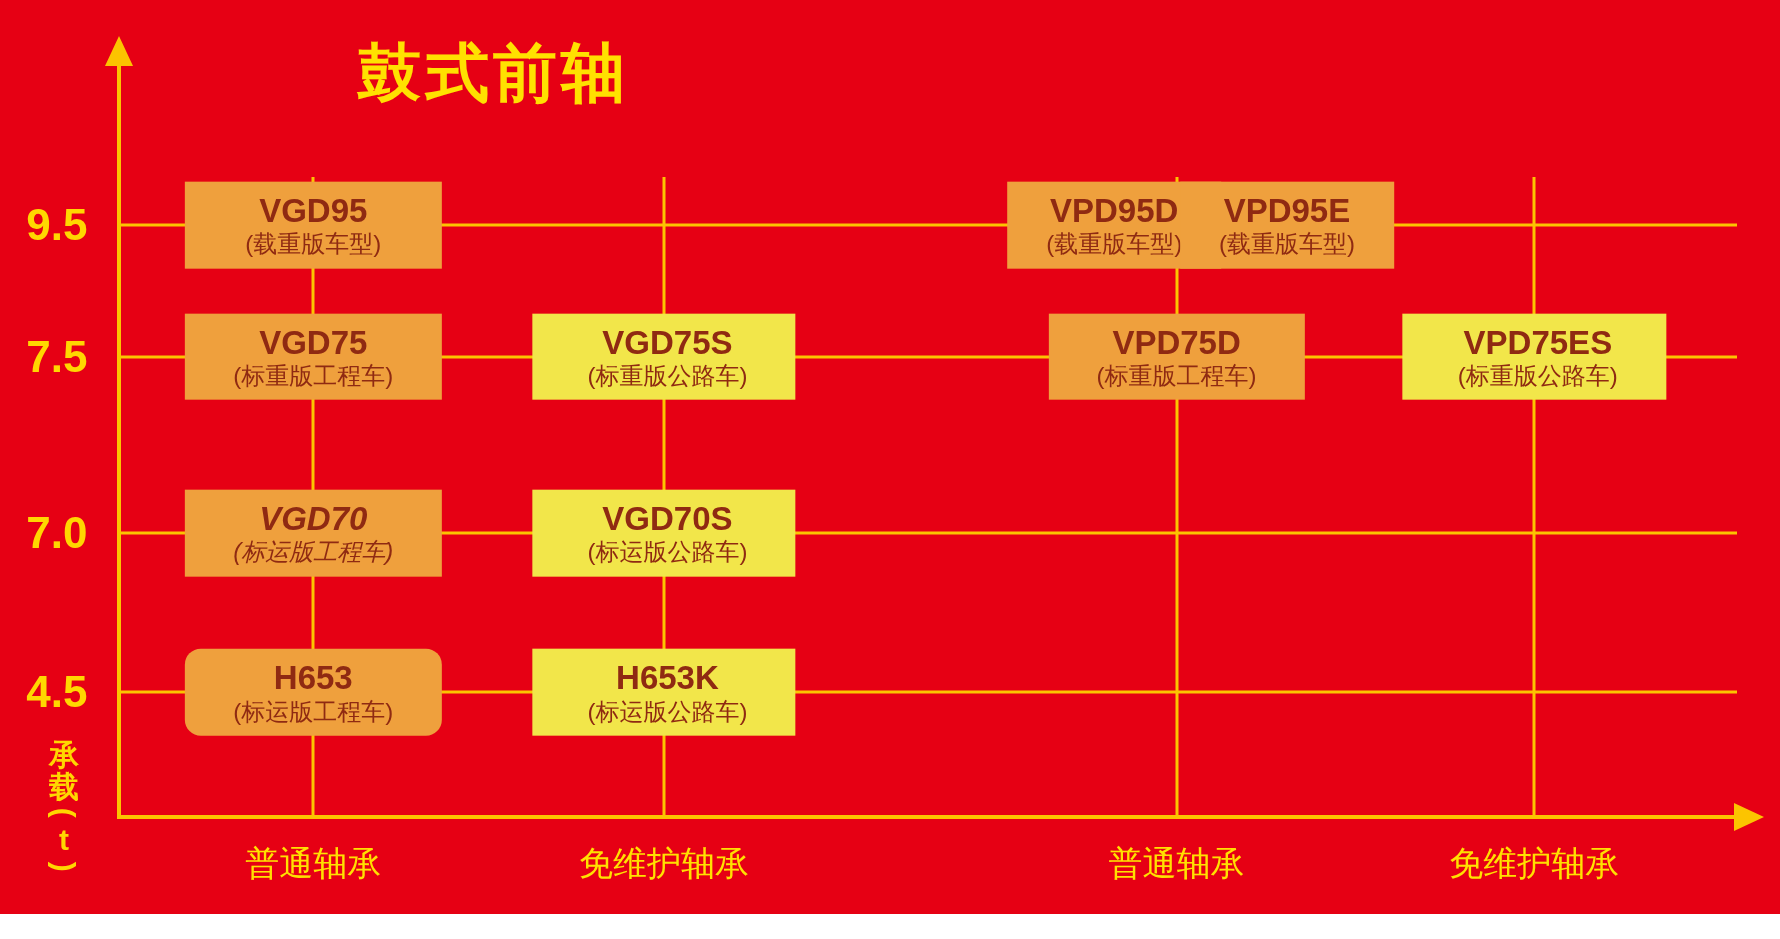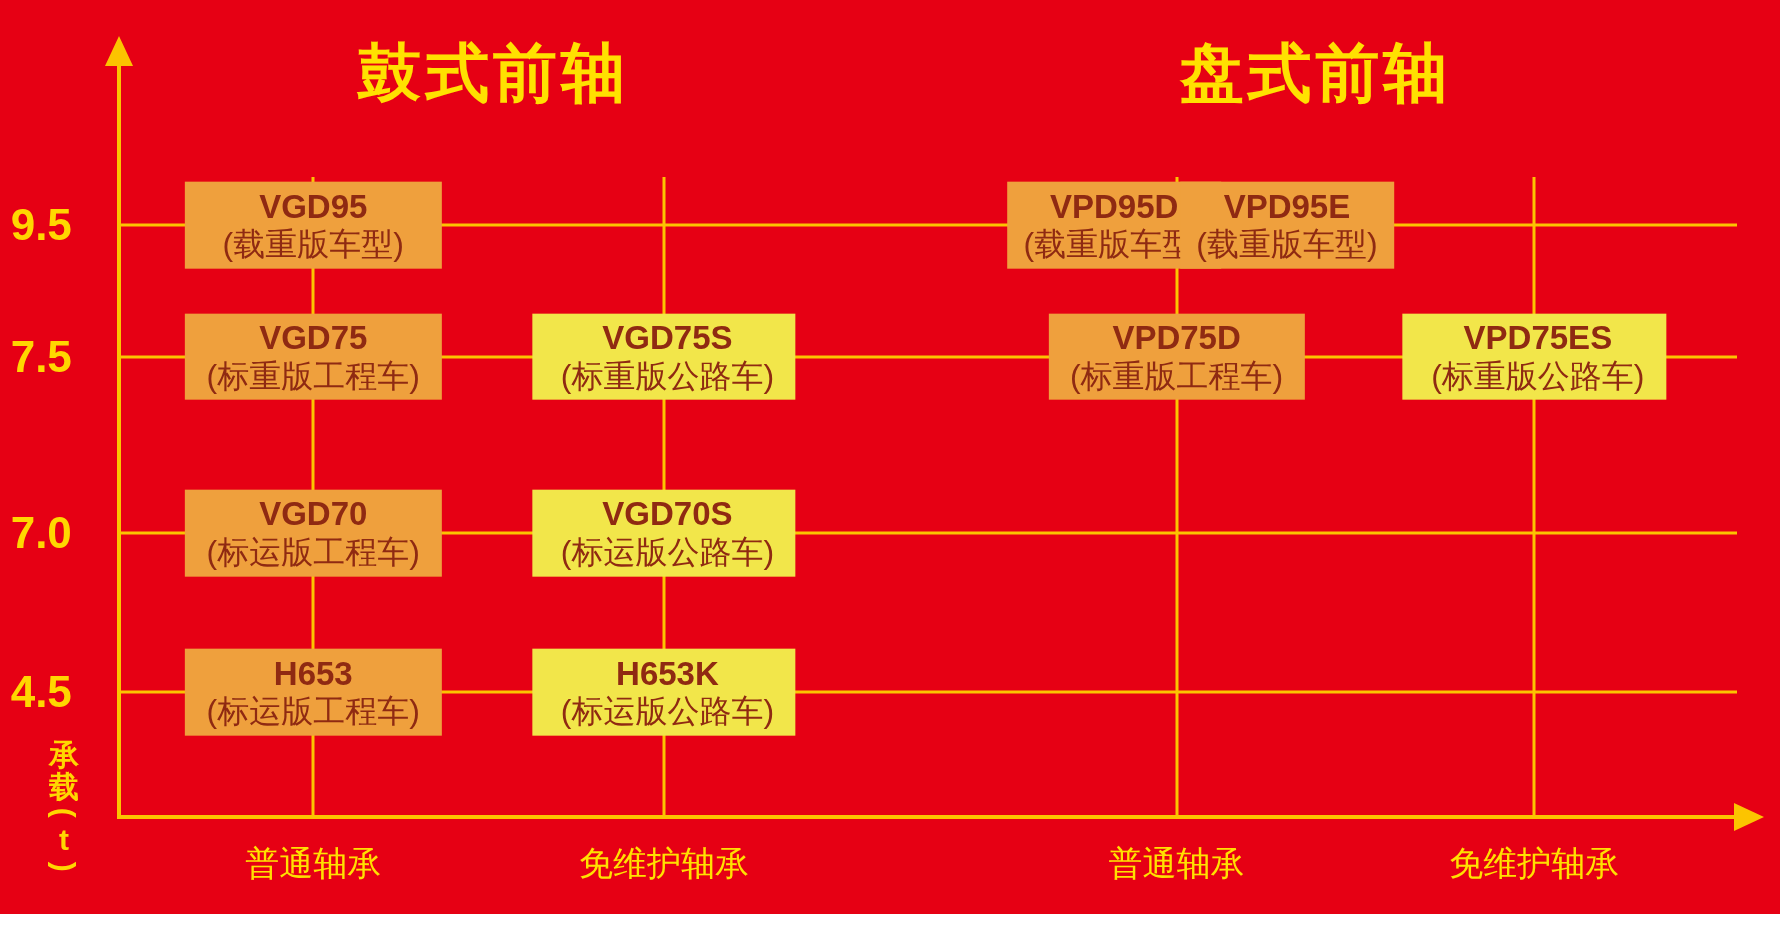--- a/index.html
+++ b/index.html
@@ -28,21 +28,21 @@
   }
   .arrow-right{
     position:absolute;left:97.4%;top:88.6%;transform:translateY(-50%);
     width:0;height:0;border-top:14px solid transparent;border-bottom:14px solid transparent;
     border-left:30px solid var(--axis,#fcc400);
   }
   .plot-layer{position:absolute;inset:0;}
   .hline{position:absolute;height:3px;transform:translateY(-50%);background:var(--axis,#fcc400);}
   .vline{position:absolute;width:3px;transform:translateX(-50%);background:var(--axis,#fcc400);}
   .ytick{
-    position:absolute;left:0.6%;width:5.2%;text-align:left;transform:translateY(-50%);
+    position:absolute;left:0.6%;width:5.2%;text-align:center;transform:translateY(-50%);
     font-size:44px;font-weight:bold;color:var(--tick,#ffd700);
   }
   .xcat{
     position:absolute;top:91.2%;transform:translateX(-50%);
     font-size:34px;font-weight:normal;color:var(--title,#ffe100);white-space:nowrap;
   }
   .ylabel{
     position:absolute;left:3.6%;top:80.2%;transform:translateX(-50%);
     display:flex;flex-direction:column;align-items:center;
     font-size:30px;font-weight:bold;color:var(--tick,#ffd700);line-height:1.05;
@@ -50,29 +50,28 @@
   .ylabel span{display:block;}
   .ylabel span.rot{transform:rotate(90deg);height:0.72em;line-height:0.72em;}
   .pbox{
     position:absolute;height:9.4%;transform:translate(-50%,-50%);
     display:flex;flex-direction:column;align-items:center;justify-content:center;gap:2px;
     text-align:center;
   }
   .pbox.orange{background:var(--box-orange,#efa03d);}
   .pbox.yellow{background:var(--box-yellow,#f2e64a);padding-left:7px;}
   .pbox .model{font-size:33px;font-weight:bold;color:var(--box-text,#8f2a12);line-height:1.1;}
-  .pbox .variant{font-size:32px;color:var(--box-text,#8f2a12);line-height:1.1;}
+  .pbox .variant{font-size:24px;color:var(--box-text,#8f2a12);line-height:1.1;}
   .bottom-strip{position:absolute;left:0;bottom:0;width:100%;height:8px;background:#ffffff;}
 </style>
 </head>
 <body>
 
 <div class="stage" style="--background: #e60014; --axis: #fcc400; --title: #ffe100; --tick: #ffd700; --box-orange: #efa03d; --box-yellow: #f2e64a; --box-text: #8f2a12;">
   <div class="title" style="left:27.7%">鼓式前轴</div>
-  <div class="title" style="left:73.9%">盘式前轴</div>
 
   <div class="yaxis"></div>
   <div class="arrow-up"></div>
   <div class="xaxis"></div>
   <div class="arrow-right"></div>
 
   <div class="ylabel">
       <span>承</span>
       <span>载</span>
       <span class="rot">(</span>
@@ -102,29 +101,29 @@
         <div class="variant">(载重版车型)</div>
       </div>
       <div class="pbox orange" style="left: 17.6%; top: 38.7%; width: 14.4%;">
         <div class="model">VGD75</div>
         <div class="variant">(标重版工程车)</div>
       </div>
       <div class="pbox yellow" style="left: 37.3%; top: 38.7%; width: 14.4%;">
         <div class="model">VGD75S</div>
         <div class="variant">(标重版公路车)</div>
       </div>
-      <div class="pbox orange" style="left: 17.6%; top: 57.8%; width: 14.4%;">
+      <div class="pbox orange" style="left: 17.6%; top: 57.8%; width: 14.4%; font-style: italic;">
         <div class="model">VGD70</div>
         <div class="variant">(标运版工程车)</div>
       </div>
       <div class="pbox yellow" style="left: 37.3%; top: 57.8%; width: 14.4%;">
         <div class="model">VGD70S</div>
         <div class="variant">(标运版公路车)</div>
       </div>
-      <div class="pbox orange" style="left: 17.6%; top: 75.1%; width: 14.4%;">
+      <div class="pbox orange" style="left: 17.6%; top: 75.1%; width: 14.4%; border-radius: 16px;">
         <div class="model">H653</div>
         <div class="variant">(标运版工程车)</div>
       </div>
       <div class="pbox yellow" style="left: 37.3%; top: 75.1%; width: 14.4%;">
         <div class="model">H653K</div>
         <div class="variant">(标运版公路车)</div>
       </div>
       <div class="pbox orange" style="left: 59.9%; top: 24.4%; width: 12%; margin-left: 48px;">
         <div class="model">VPD95D</div>
         <div class="variant">(载重版车型)</div>

